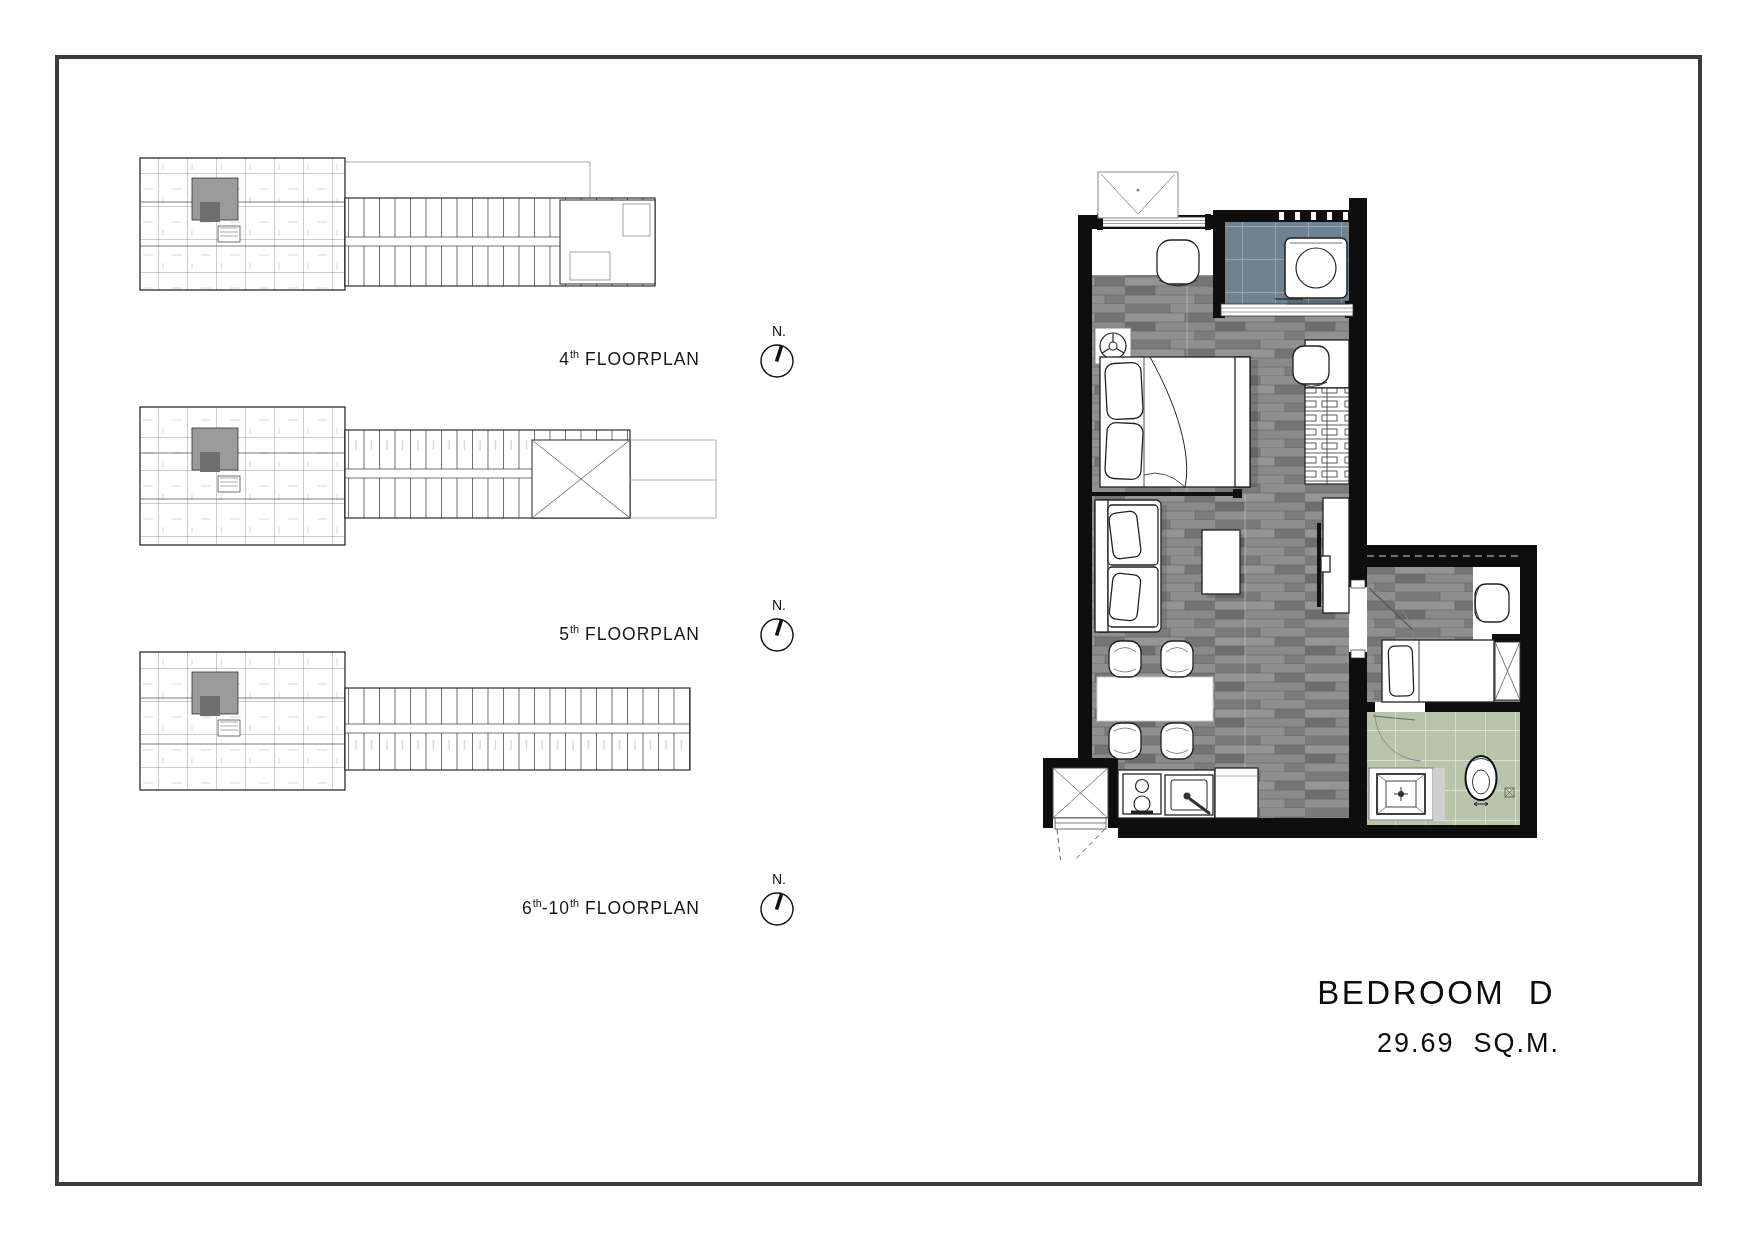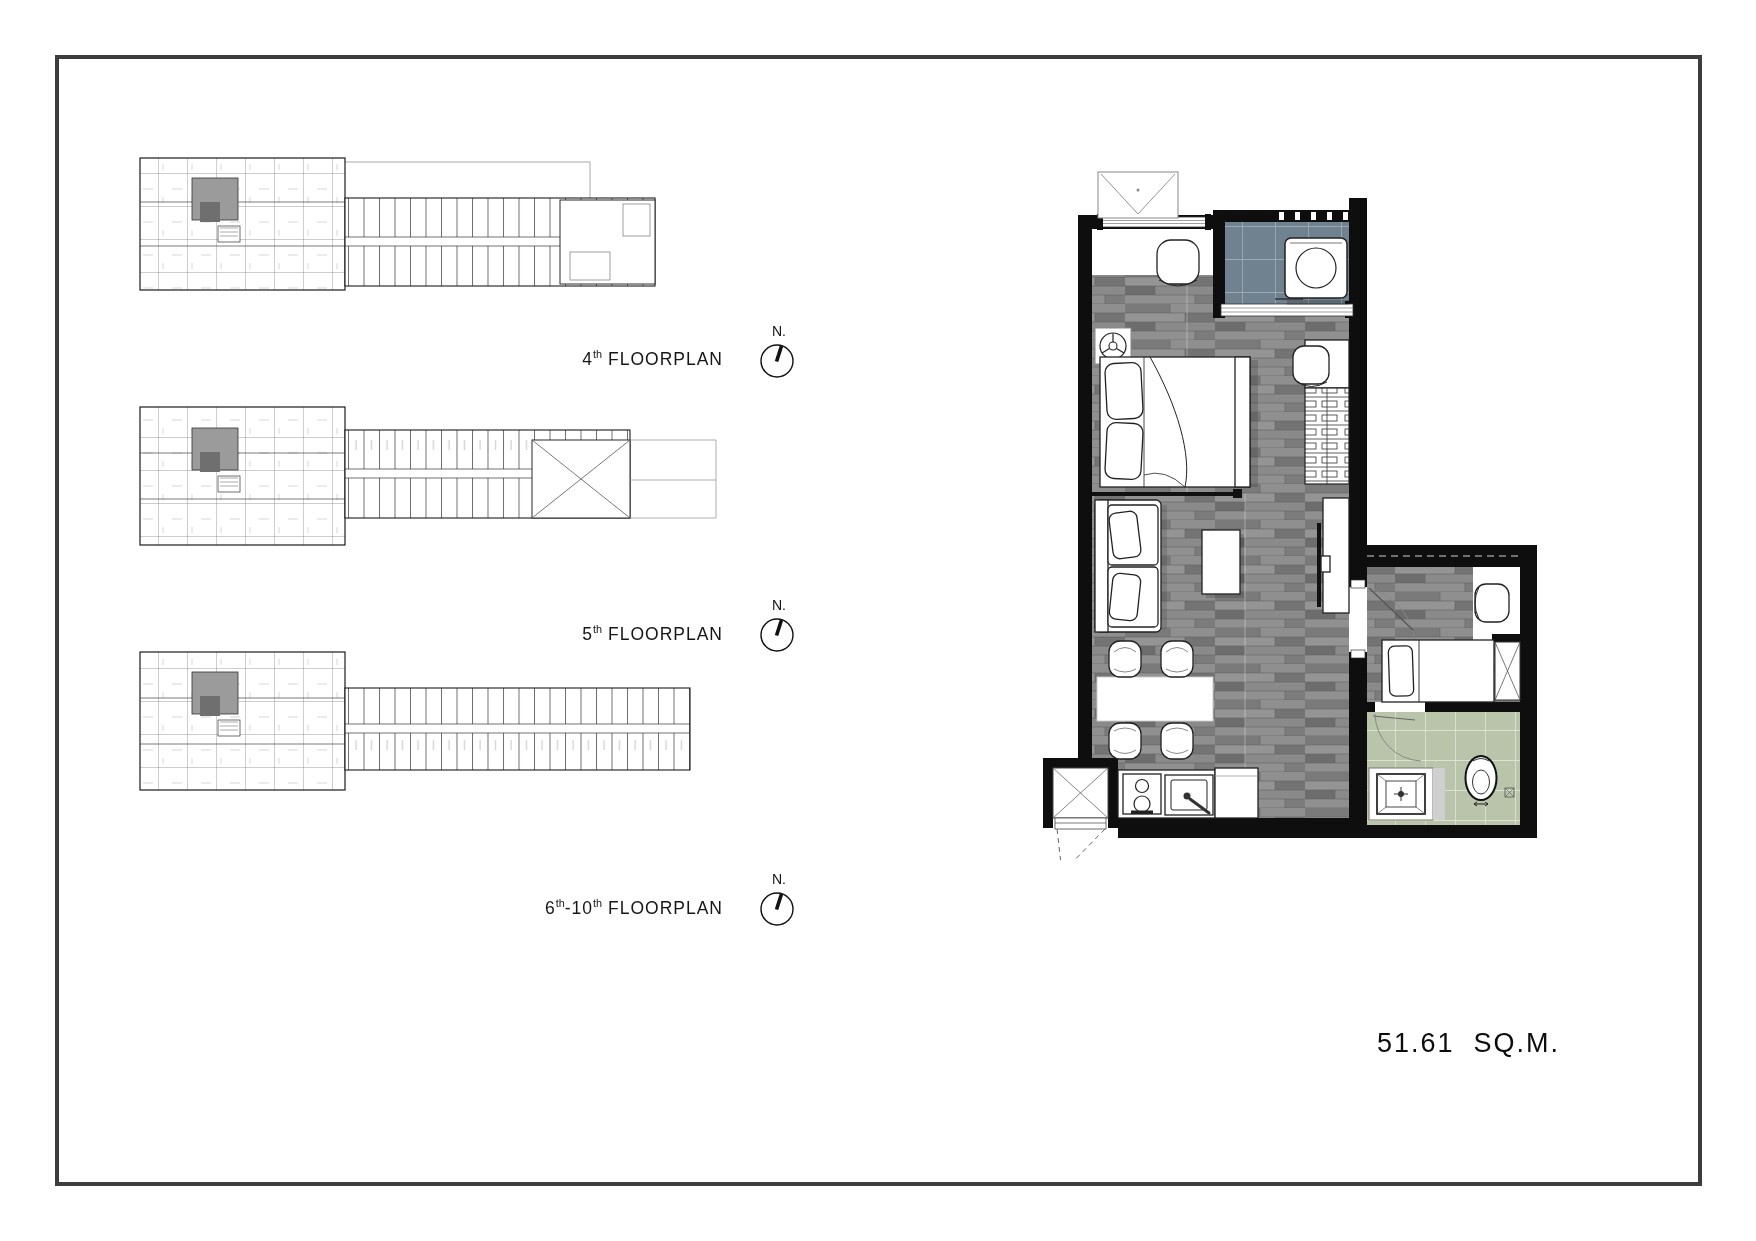--- a/index.html
+++ b/index.html
@@ -1,21 +1,21 @@
 <!DOCTYPE html>
 <html style="--frame: #3d3d3d; --wall: #0e0e0e; --wood_floor: #868686; --balcony_tile: #70818f; --bathroom_tile: #b9c4ab; --highlighted_unit: #9b9b9b;"><head>
 <meta charset="utf-8">
 <style>
   html,body{margin:0;padding:0;background:#ffffff;}
   #page{position:relative;width:1756px;height:1241px;background:#fff;overflow:hidden;
         font-family:"Liberation Sans","DejaVu Sans",sans-serif;color:#111;}
   #frame{position:absolute;left:55px;top:55px;width:1647px;height:1131px;
          box-sizing:border-box;border:4px solid var(--frame,#3d3d3d);}
   .abs{position:absolute;}
-  .fp-label{position:absolute;left:423px;width:300px;text-align:right;
+  .fp-label{position:absolute;left:400px;width:300px;text-align:right;
             font-size:17.5px;letter-spacing:1px;color:#161616;white-space:pre;}
   .fp-label .sup{font-size:62%;vertical-align:super;letter-spacing:0;}
   .compass{position:absolute;left:754px;width:46px;height:58px;}
   .compass text{font-size:14px;font-family:"Liberation Sans",sans-serif;fill:#111;}
   #unit-title{position:absolute;left:1040px;top:974px;width:515px;text-align:right;
               font-size:33px;letter-spacing:2.5px;font-weight:500;white-space:pre;color:#0c0c0c;}
   #unit-area{position:absolute;left:1040px;top:1028px;width:520px;text-align:right;
              font-size:27px;letter-spacing:2px;font-weight:500;white-space:pre;color:#0c0c0c;}
   .wall{fill:var(--wall,#0e0e0e);}
   .furn{fill:#ffffff;stroke:#222222;stroke-width:1.3;}
@@ -341,14 +341,15 @@
       <ellipse cx="536" cy="622" rx="8.5" ry="12" fill="none" stroke="#333" stroke-width="1"></ellipse>
       <path d="M528,601 Q536,596 544,601" stroke="#333" stroke-width="1" fill="none"></path>
       <path d="M529,644 H543 M529,644 l3,-2 M529,644 l3,2 M543,644 l-3,-2 M543,644 l-3,2" stroke="#222" stroke-width="1" fill="none"></path>
     </g>
     <g>
       <rect x="560" y="628" width="9" height="9" fill="none" stroke="#555" stroke-width="0.8"></rect>
       <path d="M560,628 l9,9 M569,628 l-9,9" stroke="#555" stroke-width="0.6"></path>
     </g>
   </svg>
 
-  <div id="unit-area">51.61  SQ.M.</div>
+  <div id="unit-title">BEDROOM  D</div>
+  <div id="unit-area">29.69  SQ.M.</div>
 </div>
 
 </body></html>

